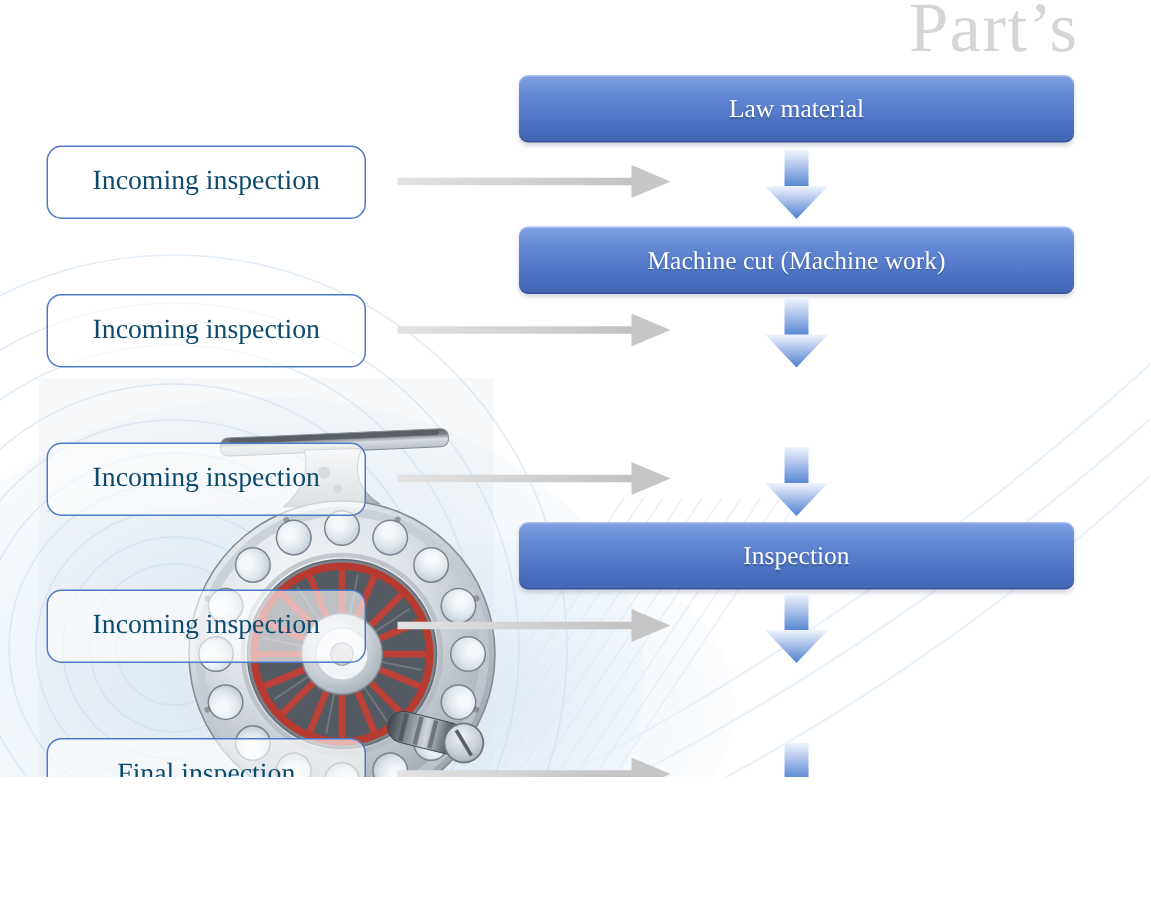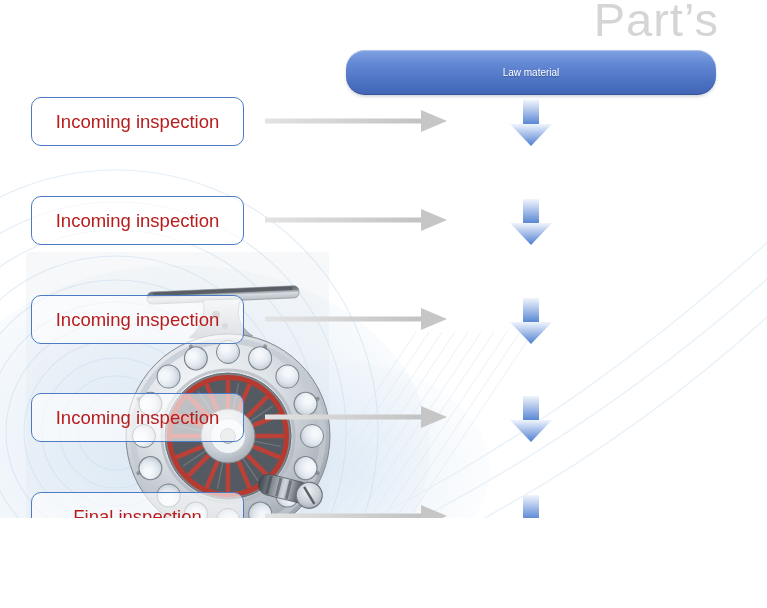--- a/index.html
+++ b/index.html
@@ -1,47 +1,47 @@
 <!DOCTYPE html>
 <html><head>
 <meta charset="utf-8">
 <style>
   html,body{margin:0;padding:0;background:#ffffff;}
   .stage{
     position:relative;width:767px;height:518px;overflow:hidden;
     background:#ffffff;
-    font-family:Liberation Sans, sans-serif;
+    font-family:Liberation Serif, serif;
   }
   .stage *{box-sizing:border-box;}
   svg{display:block;}
 
   
   .title{
     position:absolute;top:-8px;right:48px;z-index:1;
     font-size:47px;color:#d5d5d5;letter-spacing:1px;font-weight:400;
   }
 
   
   .step{
     position:absolute;left:346px;width:370px;height:45px;z-index:4;
-    border-radius:19px;
+    border-radius:6px;
     background:linear-gradient(180deg,#81a1e1 0%,#six 0%,#6389d5 30%,#4b71c1 72%,#4265b4 100%);
     background:linear-gradient(180deg,#81a1e1 0%,#6389d5 30%,#4b71c1 72%,#4265b4 100%);
     box-shadow:0 2px 3px rgba(130,140,160,0.35), inset 0 1px 0 rgba(255,255,255,0.35), inset 0 -1px 0 rgba(40,60,120,0.45);
     display:flex;align-items:center;justify-content:center;
-    color:#ffffff;font-size:10px;
+    color:#ffffff;font-size:17px;
     text-shadow:0 1px 1px rgba(30,50,100,0.45);
   }
   
   .inspect{
     position:absolute;left:31px;width:213px;height:49px;z-index:3;
     background:rgba(255,255,255,0.62);
     border:1.6px solid #4c7ac7;border-radius:10px;
     display:flex;align-items:center;justify-content:center;
-    color:#b91c1c;font-size:18.5px;
+    color:#0c4a6e;font-size:18.5px;
   }
   .garrow{position:absolute;z-index:3;}
   .darrow{position:absolute;z-index:4;}
   .bgdeco{position:absolute;left:0;top:0;z-index:0;}
   .reel{position:absolute;left:0;top:250px;z-index:1;}
 </style>
 </head>
 <body>
 
 <div class="stage">
@@ -262,20 +262,22 @@
   <svg class="garrow" style="left:263px;top:406px" width="185" height="22" viewBox="0 0 185 22">
     <rect x="2" y="8.5" width="158" height="5" fill="url(#gA)"></rect>
       <polygon points="158,0 184,11 158,22" fill="#c6c6c6"></polygon>
   </svg>
   <svg class="garrow" style="left:263px;top:505px" width="185" height="22" viewBox="0 0 185 22">
     <rect x="2" y="8.5" width="158" height="5" fill="url(#gA)"></rect>
       <polygon points="158,0 184,11 158,22" fill="#c6c6c6"></polygon>
   </svg>
 
   <div class="step" style="top:50px">Law material</div>
+  <div class="step" style="top:151px">Machine cut (Machine work)</div>
+  <div class="step" style="top:348px">Inspection</div>
 
   <svg class="darrow" style="left:508px;top:100px" width="46" height="46" viewBox="0 0 46 46">
     <defs>
         <linearGradient id="dA" x1="0" y1="0" x2="0" y2="1">
           <stop offset="0%" stop-color="#f0f5fc"></stop>
           <stop offset="45%" stop-color="#a9c0ea"></stop>
           <stop offset="100%" stop-color="#4c7ecf"></stop>
         </linearGradient>
       </defs>
     <rect x="15" y="0" width="16" height="26" fill="url(#dA)"></rect>

